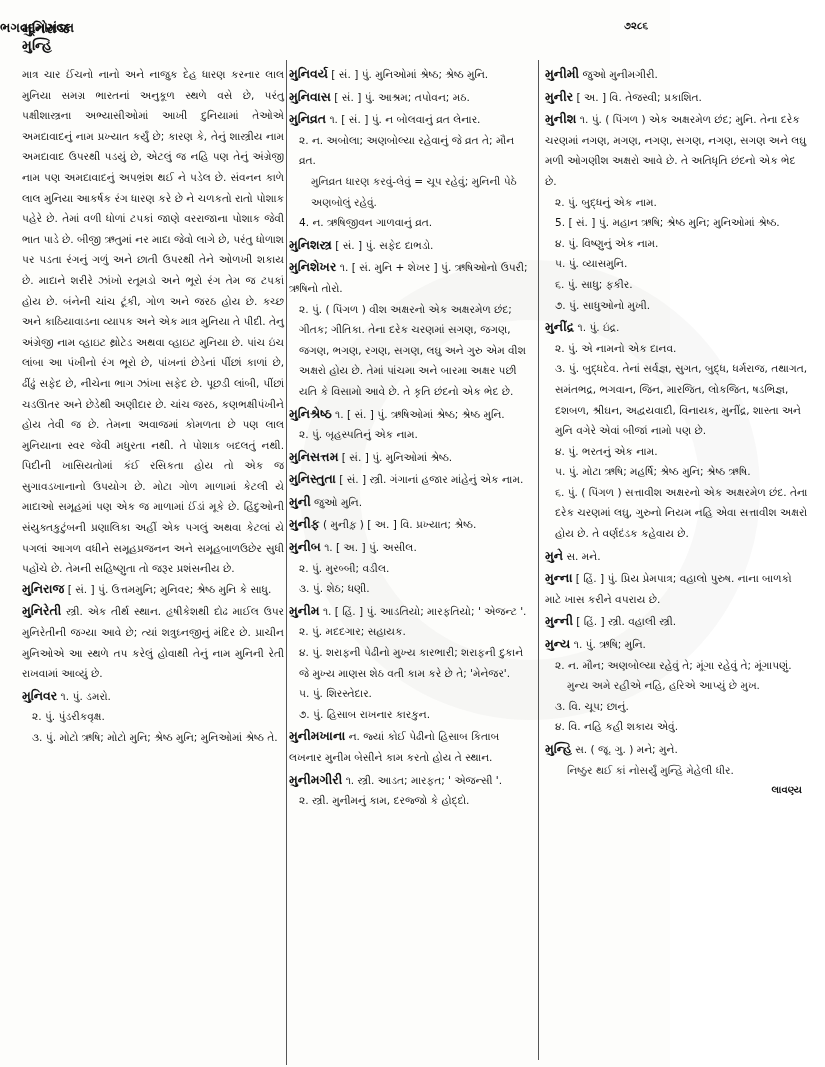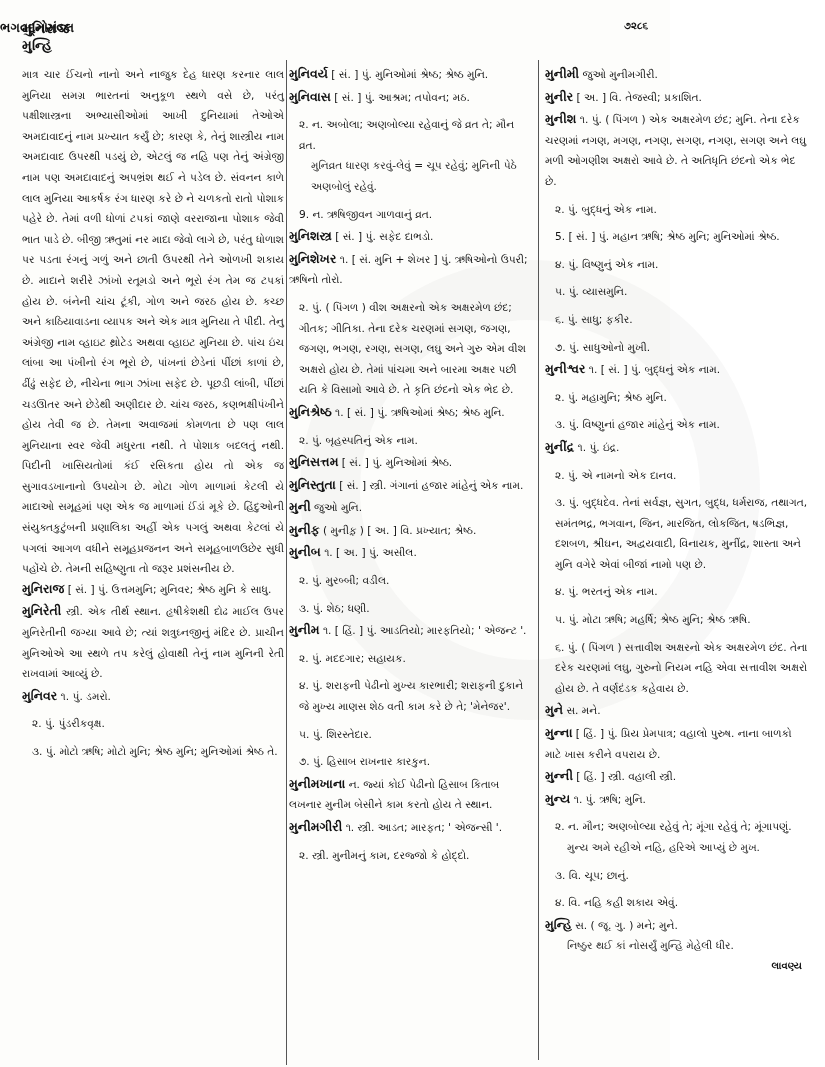--- a/index.html
+++ b/index.html
@@ -13,21 +13,21 @@
   .hdr-right { position:absolute; right:22px; top:20px; font-size:10px; font-weight:bold; }
   .col { position:absolute; top:64px; font-size:10.6px; line-height:20.6px; }
   .col1 { left:22px; width:262px; text-align:justify; }
   .col2 { left:289px; width:245px; }
   .col3 { left:545px; width:265px; }
   .rule { position:absolute; top:60px; width:1px; background:#555; }
   .rule1 { left:286px; height:1005px; }
   .rule2 { left:538px; height:1000px; }
   .entry { margin:0 0 2px 0; }
   .hw { font-weight:bold; font-size:12.5px; }
-  .sub { padding-left:10px;margin-top:7px; }
+  .sub { padding-left:10px; }
   .quote { padding-left:22px; color:#222; }
   .src { text-align:right; font-weight:bold; font-size:10px; padding-right:8px; }
   .para { text-indent:0; }
 </style>
 </head>
 <body>
 
 <div class="page">
   <div class="watermark"></div>
 
@@ -59,23 +59,24 @@
   </div>
   <div class="col col2">
     <div id="c2-entries">
         <div class="entry">
           <div><span class="hw">મુનિવર્ય</span> [ સં. ] પું. મુનિઓમાં શ્રેષ્ઠ; શ્રેષ્ઠ મુનિ.</div>
         </div>
         <div class="entry">
           <div><span class="hw">મુનિવાસ</span> [ સં. ] પું. આશ્રમ; તપોવન; મઠ.</div>
         </div>
         <div class="entry">
+          <div><span class="hw">મુનિવ્રત</span> ૧. [ સં. ] પું. ન બોલવાનું વ્રત લેનાર.</div>
           <div class="sub">૨. ન. અબોલા; અણબોલ્યા રહેવાનું જે વ્રત તે; મૌન વ્રત.</div>
           <div class="quote">મુનિવ્રત ધારણ કરવું-લેવું = ચૂપ રહેવું; મુનિની પેઠે અણબોલું રહેવું.</div>
-          <div class="sub">9. ન. ઋષિજીવન ગાળવાનું વ્રત.</div>
+          <div class="sub">4. ન. ઋષિજીવન ગાળવાનું વ્રત.</div>
         </div>
         <div class="entry">
           <div><span class="hw">મુનિશસ્ત્ર</span> [ સં. ] પું. સફેદ દાભડો.</div>
         </div>
         <div class="entry">
           <div><span class="hw">મુનિશેખર</span> ૧. [ સં. મુનિ + શેખર ] પું. ઋષિઓનો ઉપરી; ઋષિનો તોરો.</div>
           <div class="sub">૨. પું. ( પિંગળ ) વીશ અક્ષરનો એક અક્ષરમેળ છંદ; ગીતક; ગીતિકા. તેના દરેક ચરણમાં સગણ, જગણ, જગણ, ભગણ, રગણ, સગણ, લઘુ અને ગુરુ એમ વીશ અક્ષરો હોય છે. તેમાં પાંચમા અને બારમા અક્ષર પછી યતિ કે વિસામો આવે છે. તે કૃતિ છંદનો એક ભેદ છે.</div>
         </div>
         <div class="entry">
           <div><span class="hw">મુનિશ્રેષ્ઠ</span> ૧. [ સં. ] પું. ઋષિઓમાં શ્રેષ્ઠ; શ્રેષ્ઠ મુનિ.</div>
@@ -125,25 +126,20 @@
         <div class="entry">
           <div><span class="hw">મુનીશ</span> ૧. પું. ( પિંગળ ) એક અક્ષરમેળ છંદ; મુનિ. તેના દરેક ચરણમાં નગણ, મગણ, નગણ, સગણ, નગણ, સગણ અને લઘુ મળી ઓગણીશ અક્ષરો આવે છે. તે અતિધૃતિ છંદનો એક ભેદ છે.</div>
           <div class="sub">૨. પું. બુદ્ધનું એક નામ.</div>
           <div class="sub">5. [ સં. ] પું. મહાન ઋષિ; શ્રેષ્ઠ મુનિ; મુનિઓમાં શ્રેષ્ઠ.</div>
           <div class="sub">૪. પું. વિષ્ણુનું એક નામ.</div>
           <div class="sub">૫. પું. વ્યાસમુનિ.</div>
           <div class="sub">૬. પું. સાધુ; ફકીર.</div>
           <div class="sub">૭. પું. સાધુઓનો મુખી.</div>
         </div>
         <div class="entry">
-          <div><span class="hw">મુનીશ્વર</span> ૧. [ સં. ] પું. બુદ્ધનું એક નામ.</div>
-          <div class="sub">૨. પું. મહામુનિ; શ્રેષ્ઠ મુનિ.</div>
-          <div class="sub">૩. પું. વિષ્ણુનાં હજાર માંહેનું એક નામ.</div>
-        </div>
-        <div class="entry">
           <div><span class="hw">મુનીંદ્ર</span> ૧. પું. ઇંદ્ર.</div>
           <div class="sub">૨. પું. એ નામનો એક દાનવ.</div>
           <div class="sub">૩. પું. બુદ્ધદેવ. તેનાં સર્વજ્ઞ, સુગત, બુદ્ધ, ધર્મરાજ, તથાગત, સમંતભદ્ર, ભગવાન, જિન, મારજિત, લોકજિત, ષડભિજ્ઞ, દશબળ, શ્રીઘન, અદ્વયવાદી, વિનાયક, મુનીંદ્ર, શાસ્તા અને મુનિ વગેરે એવાં બીજાં નામો પણ છે.</div>
           <div class="sub">૪. પું. ભરતનું એક નામ.</div>
           <div class="sub">૫. પું. મોટા ઋષિ; મહર્ષિ; શ્રેષ્ઠ મુનિ; શ્રેષ્ઠ ઋષિ.</div>
           <div class="sub">૬. પું. ( પિંગળ ) સત્તાવીશ અક્ષરનો એક અક્ષરમેળ છંદ. તેના દરેક ચરણમાં લઘુ, ગુરુનો નિયમ નહિ એવા સત્તાવીશ અક્ષરો હોય છે. તે વર્ણદંડક કહેવાય છે.</div>
         </div>
         <div class="entry">
           <div><span class="hw">મુને</span> સ. મને.</div>
         </div>

